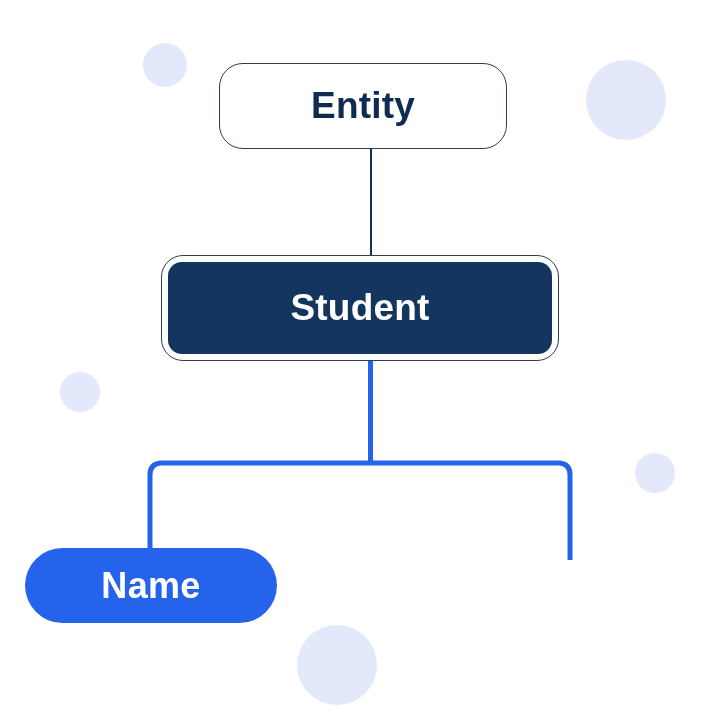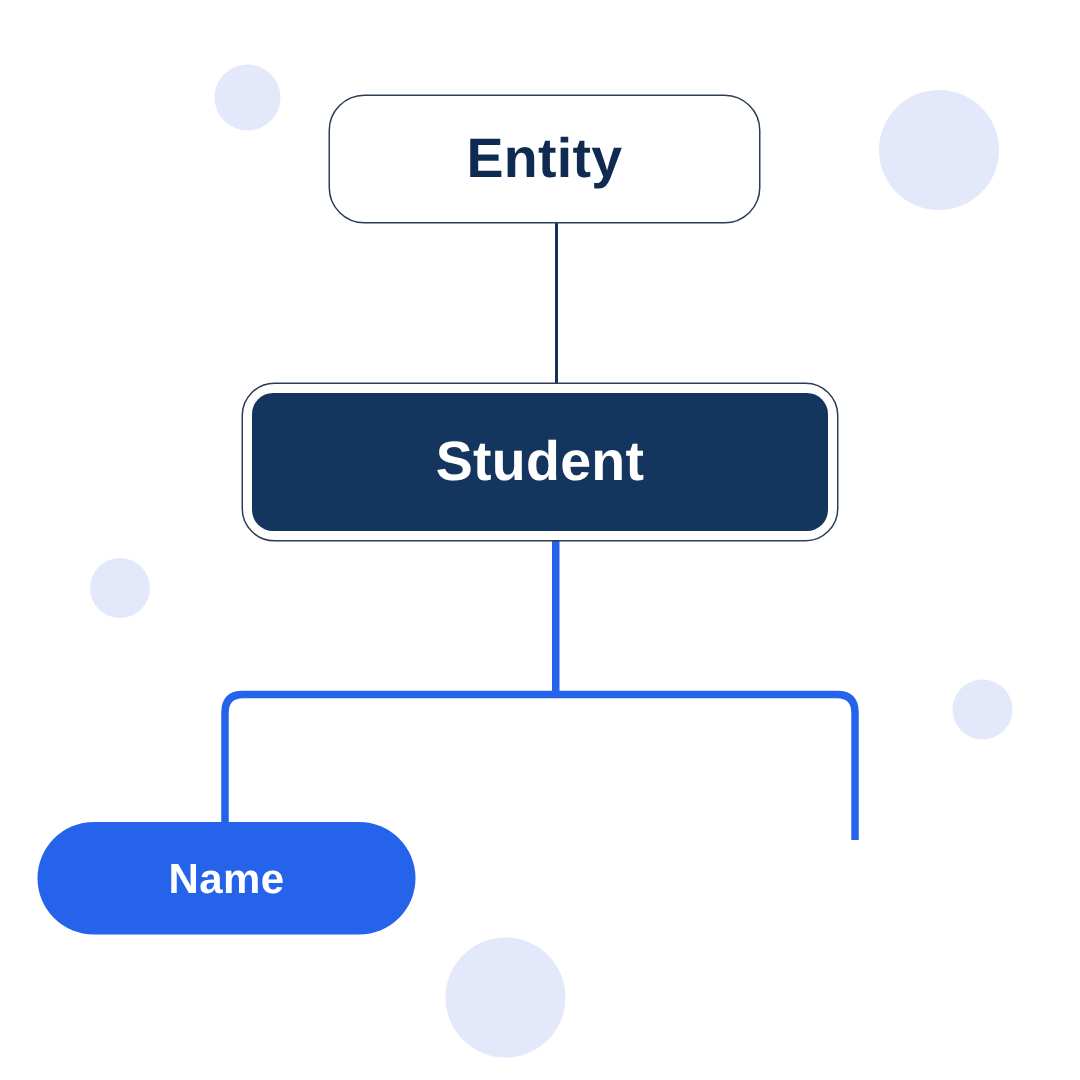--- a/index.html
+++ b/index.html
@@ -111,21 +111,21 @@
     font-size: 37px;
     font-weight: 700;
     letter-spacing: 0.2px;
   }
 
   
   .node-pill {
     background: #2563eb;
     border-radius: 999px;
     color: #ffffff;
-    font-size: 28px;
+    font-size: 36px;
     font-weight: 600;
     letter-spacing: 0.3px;
   }
   .node-name    { left:  25px; top: 548px; width: 252px; height: 75px; }
   .node-address { left: 443px; top: 548px; width: 252px; height: 75px; }
 </style>
 </head>
 <body>
 
 <div id="canvas">

